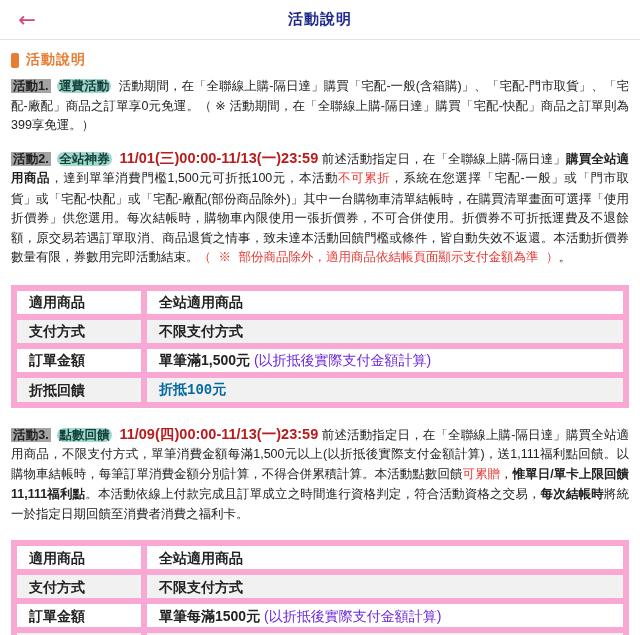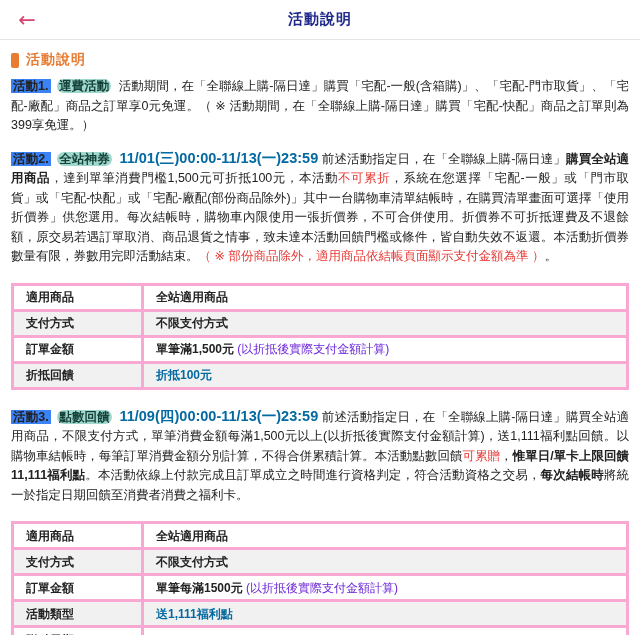--- a/index.html
+++ b/index.html
@@ -16,29 +16,29 @@
   
   .content { padding:9px 11px 0 11px; }
 
   .section-head { display:flex; align-items:center; margin:2px 0 8px 0; }
   .section-bullet { width:8px; height:15px; background:#e87c33; border-radius:2px; margin-right:7px; }
   .section-title { color:#e87c33; font-size:14px; font-weight:bold; letter-spacing:1px; }
 
   p.para { font-size:12.5px; line-height:19.5px; text-align:justify; color:#222; margin-bottom:13px; }
   p.para.gap-top { margin-top:17px; }
 
-  .badge-gray { background:#3b82f6; font-weight:bold; padding:0 2px; }
+  .badge-gray { background:#a3a3a3; font-weight:bold; padding:0 2px; }
   .badge-teal { background:#9fd8cd; color:#143f38; font-weight:bold; padding:0 2px; margin-left:3px; margin-right:4px;border-radius:7px; }
-  .date { font-weight:bold; font-size:14.5px; color:#0369a1; }
-  .red { color:#e53935; }
+  .date { font-weight:bold; font-size:14.5px; color:#b91c1c; }
+  .red { color:#e53935;font-family:Liberation Mono, monospace; }
   .b { font-weight:bold; }
 
   
   table.tbl { width:100%; border-collapse:collapse; margin:16px 0 14px 0; }
-  table.tbl td { border:3px solid #f9a8d4; font-size:12px; line-height:16px; padding:3.5px 12px;
+  table.tbl td { border:6px solid #f9a8d4; font-size:14px; line-height:16px; padding:3.5px 12px;
                  font-weight:bold; color:#222; vertical-align:middle; }
   table.tbl td.k { width:130px; }
   table.tbl tr:nth-child(even) td { background:#f1f1f1; }
   .note { font-weight:normal; color:#6d28d9; }
   table.tbl .red { color:#0369a1; }
 </style>
 </head>
 <body>
 
 <div>

